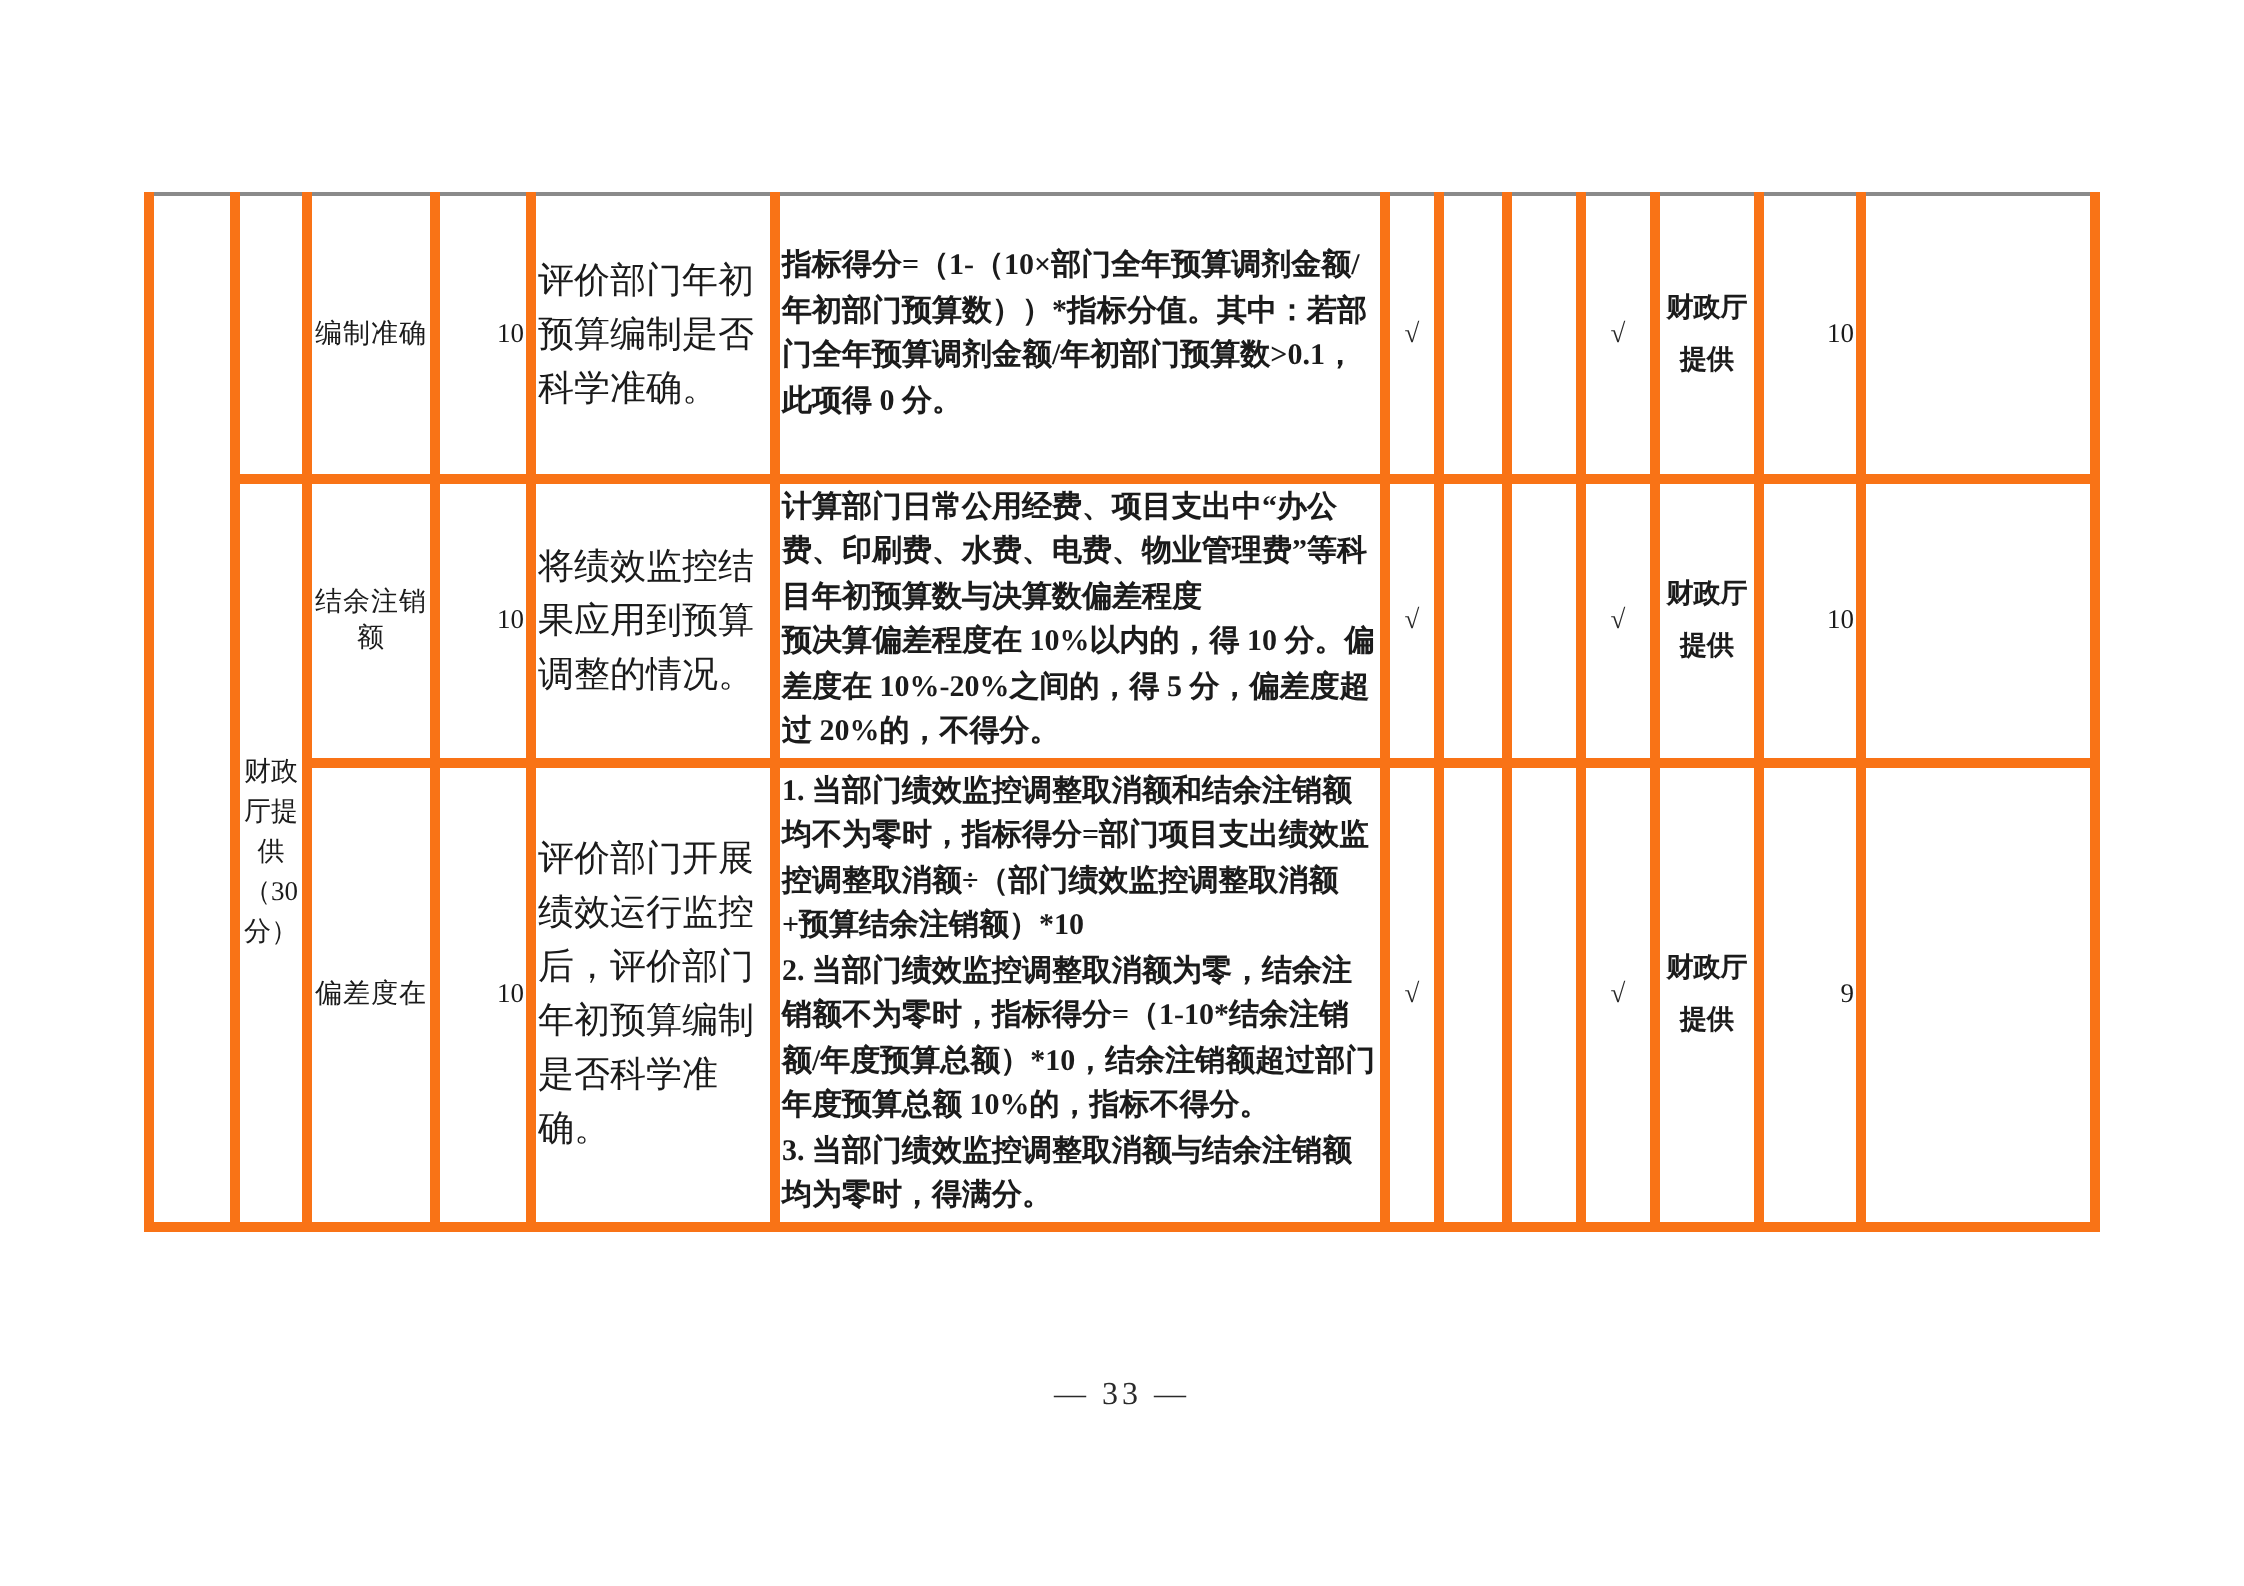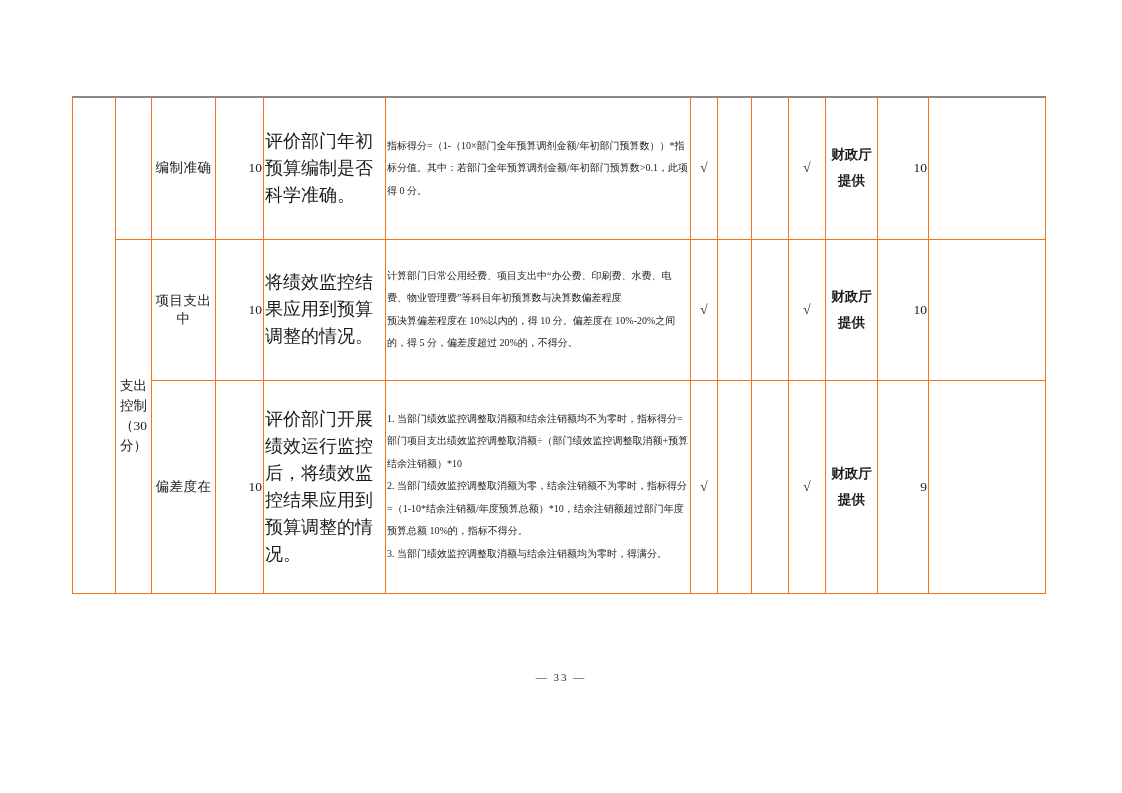--- a/index.html
+++ b/index.html
@@ -18,21 +18,21 @@
   }
   table.eval-table {
     position: absolute;
     left: 72px;
     top: 96px;
     width: 973px;
     border-collapse: collapse;
     table-layout: fixed;
   }
   table.eval-table td {
-    border: 1px solid #f97316;
+    border: 5px solid #f97316;
     vertical-align: middle;
     font-size: 13.5px;
     padding: 1px;
     overflow: hidden;
   }
   table.eval-table tr.row-1 td {
     border-top: 2px solid #8a8a8a;
   }
   td.cell-category {
     text-align: center;
@@ -52,44 +52,45 @@
   }
   td.cell-content .txt {
     font-size: 18px;
     line-height: 27px;
   }
   td.cell-criteria {
     text-align: left;
     padding: 2px 3px 2px 3px;
   }
   td.cell-criteria .txt {
-    font-size: 10px;
+    font-size: 15px;
     line-height: 22.5px;
     white-space: pre-wrap;
     word-break: break-word;
+    font-weight: bold;
   }
   td.cell-check {
     text-align: center;
     font-size: 13px;
     color: #2a2a2a;
   }
   td.cell-source {
     text-align: center;
     padding: 0;
     font-size: 12.5px;
     line-height: 26px;
     font-weight: bold;
   }
   .footer {
     position: absolute;
     left: 0;
     right: 0;
-    top: 671px;
+    top: 689px;
     text-align: center;
-    font-size: 11px;
+    font-size: 16px;
     color: #2a2a2a;
     letter-spacing: 2px;
   }
 </style>
 </head>
 <body>
 
 <div class="page">
 
   <table class="eval-table">
@@ -122,43 +123,43 @@
           </td>
         <td class="cell-check">√</td>
         <td class="cell-check"></td>
         <td class="cell-check"></td>
         <td class="cell-check">√</td>
         <td class="cell-source">财政厅提供</td>
         <td class="cell-score">10</td>
         <td></td>
       </tr>
       <tr class="row-2" style="height:141px">
-        <td rowspan="2" class="cell-category">支出控制（30分）</td>
-        <td class="cell-name">项目支出中</td>
+        <td rowspan="2" class="cell-category">财政厅提供（30分）</td>
+        <td class="cell-name">结余注销额</td>
         <td class="cell-weight">10</td>
         <td class="cell-content">
             <div class="txt">将绩效监控结果应用到预算调整的情况。</div>
           </td>
         <td class="cell-criteria">
             <div class="txt">计算部门日常公用经费、项目支出中“办公费、印刷费、水费、电费、物业管理费”等科目年初预算数与决算数偏差程度
 预决算偏差程度在 10%以内的，得 10 分。偏差度在 10%-20%之间的，得 5 分，偏差度超过 20%的，不得分。</div>
           </td>
         <td class="cell-check">√</td>
         <td class="cell-check"></td>
         <td class="cell-check"></td>
         <td class="cell-check">√</td>
         <td class="cell-source">财政厅提供</td>
         <td class="cell-score">10</td>
         <td></td>
       </tr>
       <tr class="row-3" style="height:213px">
         <td class="cell-name">偏差度在</td>
         <td class="cell-weight">10</td>
         <td class="cell-content">
-            <div class="txt">评价部门开展绩效运行监控后，将绩效监控结果应用到预算调整的情况。</div>
+            <div class="txt">评价部门开展绩效运行监控后，评价部门年初预算编制是否科学准确。</div>
           </td>
         <td class="cell-criteria">
             <div class="txt">1. 当部门绩效监控调整取消额和结余注销额均不为零时，指标得分=部门项目支出绩效监控调整取消额÷（部门绩效监控调整取消额+预算结余注销额）*10
 2. 当部门绩效监控调整取消额为零，结余注销额不为零时，指标得分=（1-10*结余注销额/年度预算总额）*10，结余注销额超过部门年度预算总额 10%的，指标不得分。
 3. 当部门绩效监控调整取消额与结余注销额均为零时，得满分。</div>
           </td>
         <td class="cell-check">√</td>
         <td class="cell-check"></td>
         <td class="cell-check"></td>
         <td class="cell-check">√</td>

